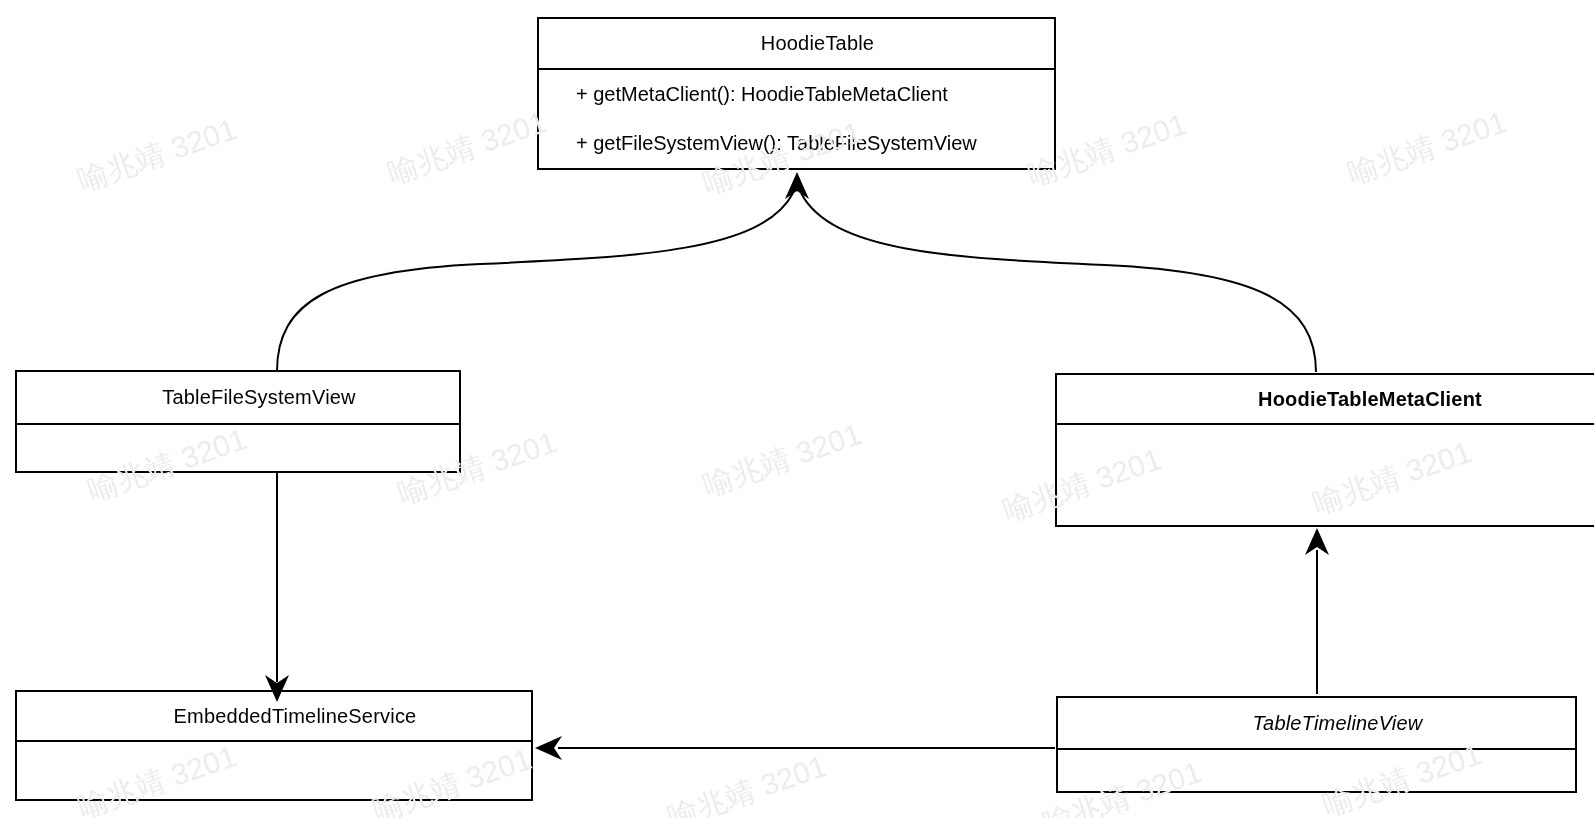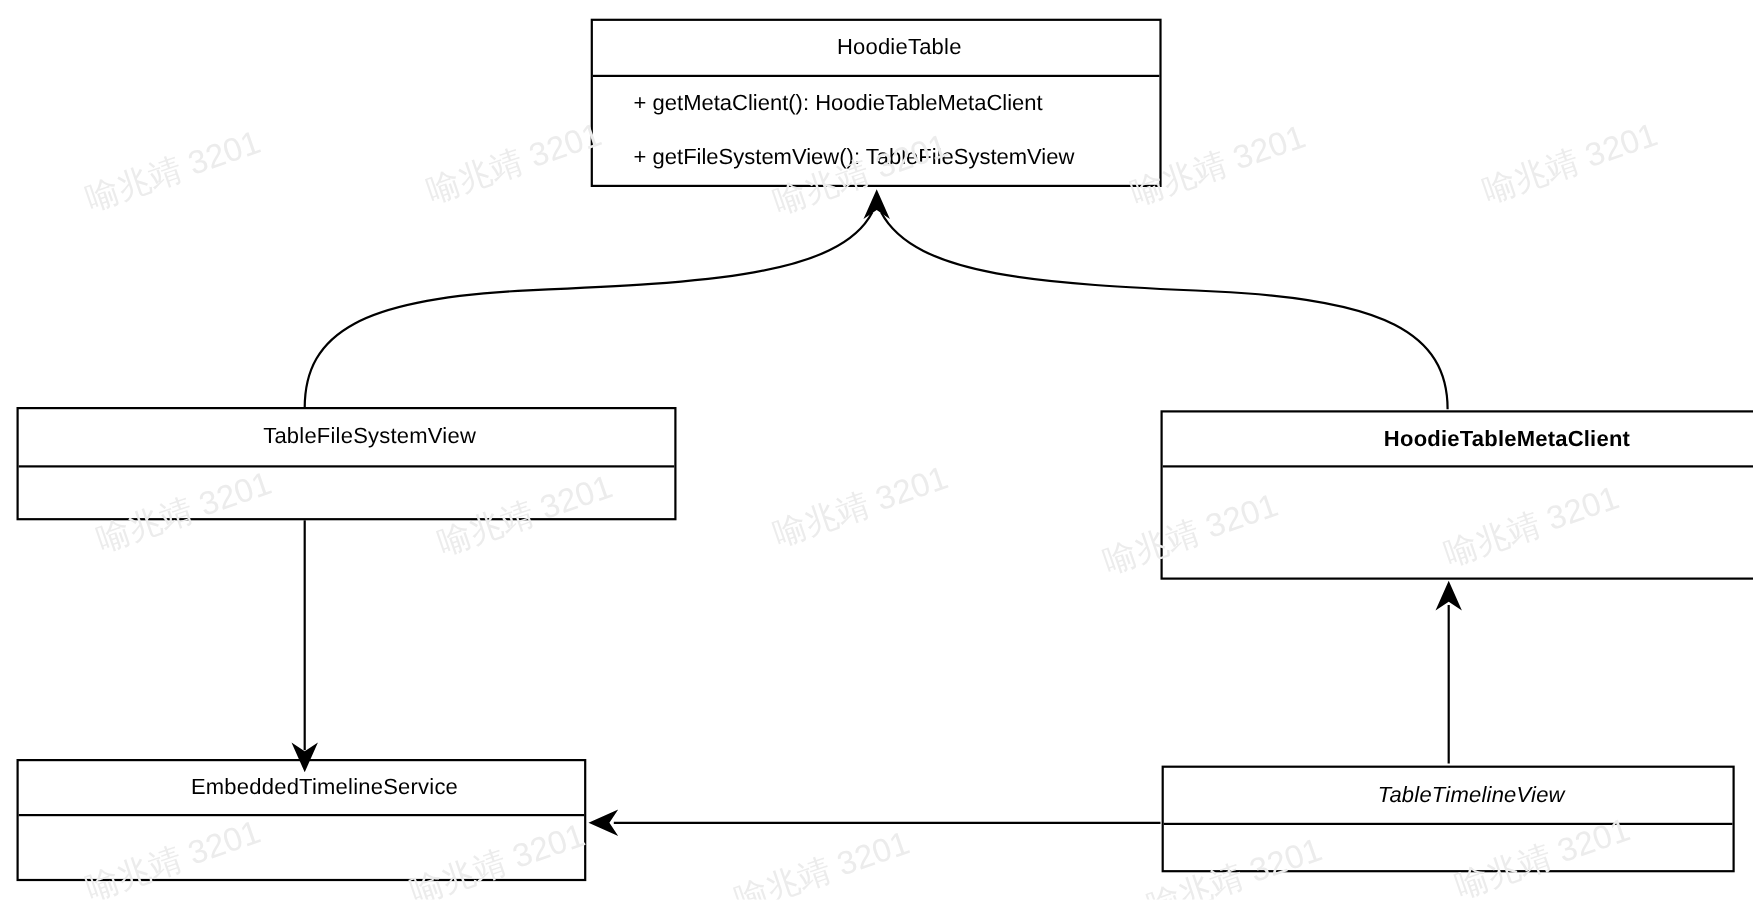--- a/index.html
+++ b/index.html
@@ -83,21 +83,21 @@
   </svg>
 
   <div class="uml-class" style="left:537px; top:17px; width:519px; height:153px;">
     <div class="uml-title" style="height:51px;">HoodieTable</div>
     <div class="uml-body">
       <div class="uml-member">+ getMetaClient(): HoodieTableMetaClient</div>
       <div class="uml-member">+ getFileSystemView(): TableFileSystemView</div>
     </div>
   </div>
 
-  <div class="uml-class" style="left:15px; top:370px; width:600px; height:103px;">
+  <div class="uml-class" style="left:15px; top:370px; width:446px; height:103px;">
     <div class="uml-title" style="height:53px;">TableFileSystemView</div>
     <div class="uml-body"></div>
   </div>
 
   <div class="uml-class" style="left:1055px; top:373px; width:588px; height:154px;font-weight:bold;">
     <div class="uml-title" style="height:50px;">HoodieTableMetaClient</div>
     <div class="uml-body">
     </div>
   </div>
 

